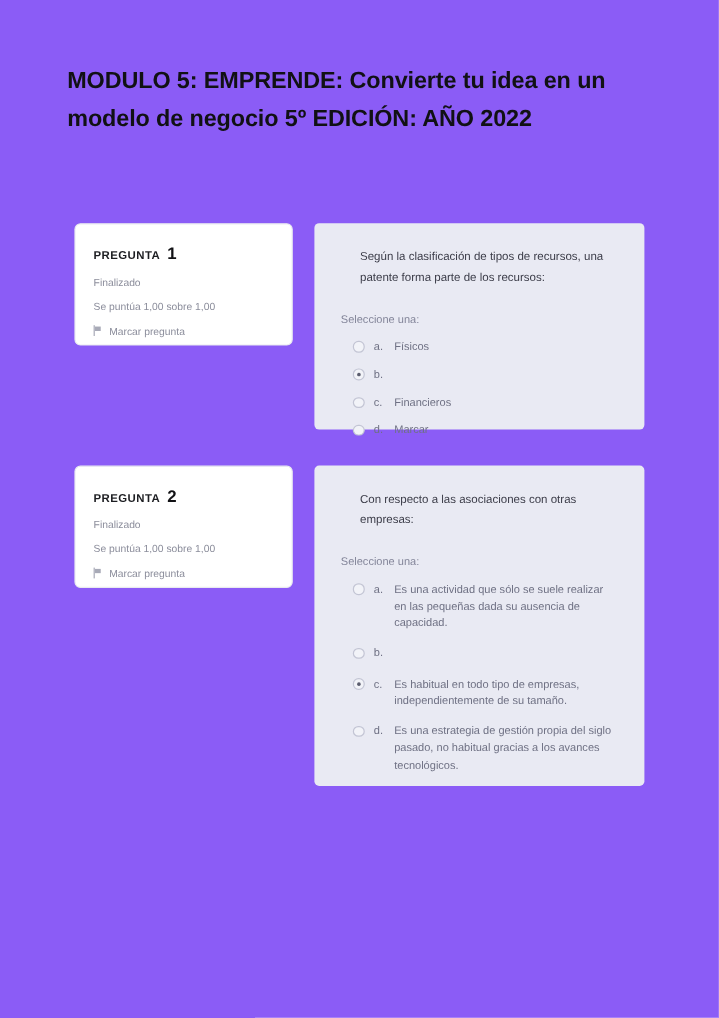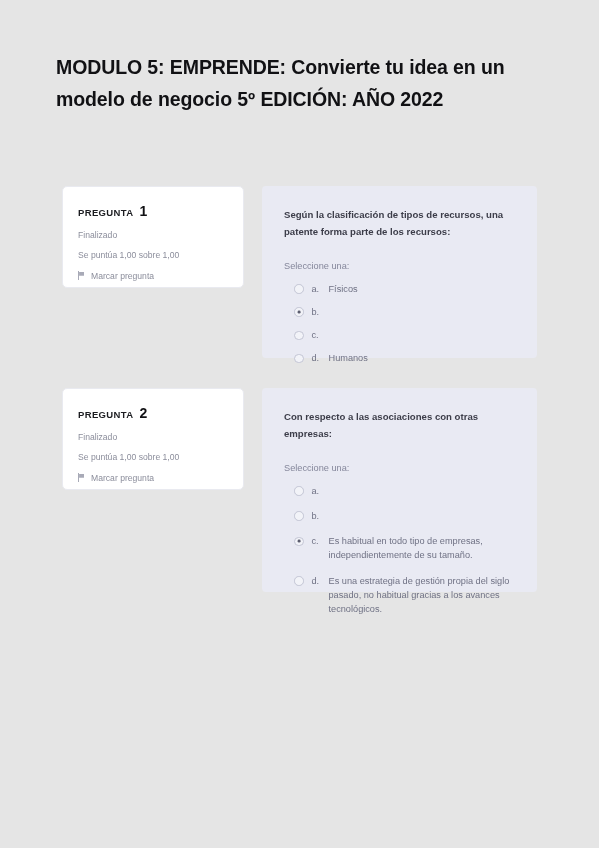--- a/index.html
+++ b/index.html
@@ -11,21 +11,21 @@
     height: 848px;
     background: #ffffff;
     font-family: "Liberation Sans", sans-serif;
     overflow: hidden;
     position: relative;
   }
   .page {
     position: relative;
     width: 599px;
     height: 848px;
-    background: #e5e5e5;
+    background: #8b5cf6;
   }
 
   
   .doc-title {
     position: absolute;
     left: 56px;
     top: 52px;
     width: 490px;
     font-size: 19.5px;
     font-weight: bold;
@@ -121,28 +121,27 @@
   .qpanel {
     position: absolute;
     left: 262px;
     width: 275px;
     box-sizing: border-box;
     background: #e9eaf3;
     border-radius: 4px;
     padding: 21px 22px 22px 22px;
   }
   .qpanel.p1 { height: 172px; }
-  .qpanel.p2 { height: 204px; }
+  .qpanel.p2 { height: 267px; }
 
   .qtext {
     font-size: 9.6px;
     color: #3c3d49;
     line-height: 1.75;
-    margin: 0 0 20px 0;
-    font-weight: bold;
+    margin: 0 0 20px 16px;
   }
   .qprompt {
     font-size: 9.2px;
     color: #84869a;
     margin: 0 0 9px 0;
     line-height: 1.3;
   }
 
   .options {
     margin: 0;
@@ -225,25 +224,26 @@
           <span class="opt-letter">a.</span>
           <span class="opt-text">Físicos</span>
         </li>
         <li class="option">
           <span class="radio checked"></span>
           <span class="opt-letter">b.</span>
         </li>
         <li class="option">
           <span class="radio"></span>
           <span class="opt-letter">c.</span>
+          <span class="opt-text">Financieros</span>
         </li>
         <li class="option">
           <span class="radio"></span>
           <span class="opt-letter">d.</span>
-          <span class="opt-text">Humanos</span>
+          <span class="opt-text">Marcar</span>
         </li>
       </ul>
     </div>
   </div>
 
   <div class="qblock q2">
 
     <div class="qinfo h2">
       <div class="qinfo-head">
         <span>PREGUNTA</span>
@@ -257,20 +257,21 @@
       </div>
     </div>
 
     <div class="qpanel p2">
       <div class="qtext">Con respecto a las asociaciones con otras empresas:</div>
       <div class="qprompt">Seleccione una:</div>
       <ul class="options">
         <li class="option">
           <span class="radio"></span>
           <span class="opt-letter">a.</span>
+          <span class="opt-text">Es una actividad que sólo se suele realizar en las pequeñas dada su ausencia de capacidad.</span>
         </li>
         <li class="option">
           <span class="radio"></span>
           <span class="opt-letter">b.</span>
         </li>
         <li class="option">
           <span class="radio checked"></span>
           <span class="opt-letter">c.</span>
           <span class="opt-text">Es habitual en todo tipo de empresas, independientemente de su tamaño.</span>
         </li>

